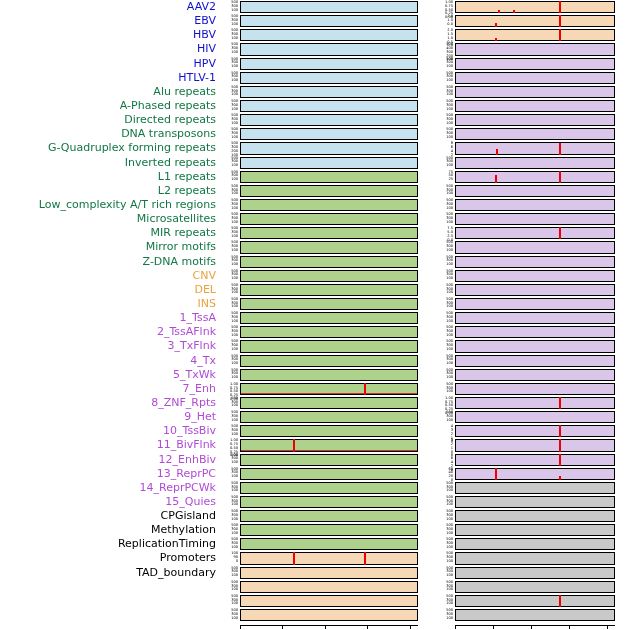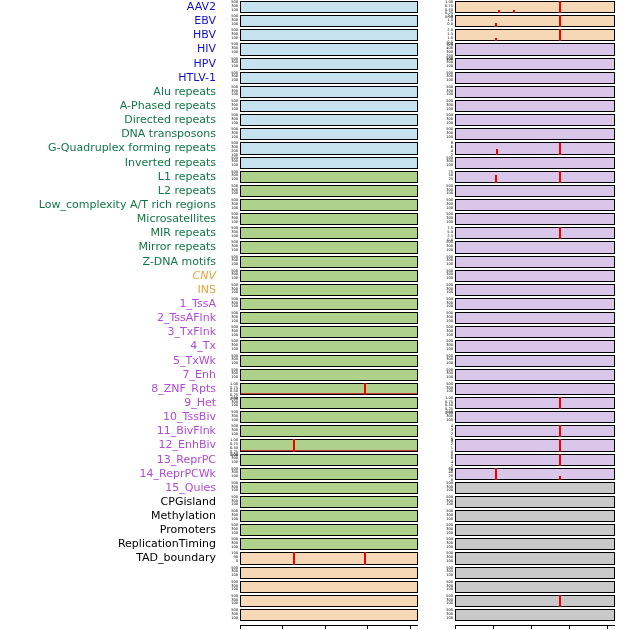--- a/index.html
+++ b/index.html
@@ -109,42 +109,43 @@
       <div class="row-label" style="color: rgb(17, 119, 68);">A-Phased repeats</div>
       <div class="row-label" style="color: rgb(17, 119, 68);">Directed repeats</div>
       <div class="row-label" style="color: rgb(17, 119, 68);">DNA transposons</div>
       <div class="row-label" style="color: rgb(17, 119, 68);">G-Quadruplex forming repeats</div>
       <div class="row-label" style="color: rgb(17, 119, 68);">Inverted repeats</div>
       <div class="row-label" style="color: rgb(17, 119, 68);">L1 repeats</div>
       <div class="row-label" style="color: rgb(17, 119, 68);">L2 repeats</div>
       <div class="row-label" style="color: rgb(17, 119, 68);">Low_complexity A/T rich regions</div>
       <div class="row-label" style="color: rgb(17, 119, 68);">Microsatellites</div>
       <div class="row-label" style="color: rgb(17, 119, 68);">MIR repeats</div>
-      <div class="row-label" style="color: rgb(17, 119, 68);">Mirror repeats</div>
+      <div class="row-label" style="color: rgb(17, 119, 68);">Mirror motifs</div>
       <div class="row-label" style="color: rgb(17, 119, 68);">Z-DNA motifs</div>
-      <div class="row-label" style="color: rgb(232, 163, 61); font-style: italic;">CNV</div>
+      <div class="row-label" style="color: rgb(232, 163, 61);">CNV</div>
+      <div class="row-label" style="color: rgb(232, 163, 61);">DEL</div>
       <div class="row-label" style="color: rgb(232, 163, 61);">INS</div>
       <div class="row-label" style="color: rgb(176, 75, 214);">1_TssA</div>
       <div class="row-label" style="color: rgb(176, 75, 214);">2_TssAFlnk</div>
       <div class="row-label" style="color: rgb(176, 75, 214);">3_TxFlnk</div>
       <div class="row-label" style="color: rgb(176, 75, 214);">4_Tx</div>
       <div class="row-label" style="color: rgb(176, 75, 214);">5_TxWk</div>
       <div class="row-label" style="color: rgb(176, 75, 214);">7_Enh</div>
       <div class="row-label" style="color: rgb(176, 75, 214);">8_ZNF_Rpts</div>
       <div class="row-label" style="color: rgb(176, 75, 214);">9_Het</div>
       <div class="row-label" style="color: rgb(176, 75, 214);">10_TssBiv</div>
       <div class="row-label" style="color: rgb(176, 75, 214);">11_BivFlnk</div>
       <div class="row-label" style="color: rgb(176, 75, 214);">12_EnhBiv</div>
       <div class="row-label" style="color: rgb(176, 75, 214);">13_ReprPC</div>
       <div class="row-label" style="color: rgb(176, 75, 214);">14_ReprPCWk</div>
       <div class="row-label" style="color: rgb(176, 75, 214);">15_Quies</div>
       <div class="row-label" style="color: rgb(0, 0, 0);">CPGisland</div>
       <div class="row-label" style="color: rgb(0, 0, 0);">Methylation</div>
+      <div class="row-label" style="color: rgb(0, 0, 0);">ReplicationTiming</div>
       <div class="row-label" style="color: rgb(0, 0, 0);">Promoters</div>
-      <div class="row-label" style="color: rgb(0, 0, 0);">ReplicationTiming</div>
       <div class="row-label" style="color: rgb(0, 0, 0);">TAD_boundary</div>
     </div>
   <div class="panel" id="panel-left" style="left: 240px; width: 178px; top: 0px;">
       <div class="track">
         <div class="box" style="background: rgb(198, 226, 239);"></div>
         <div class="ticks">
           <div>500</div>
           <div>300</div>
           <div>100</div>
         </div>

